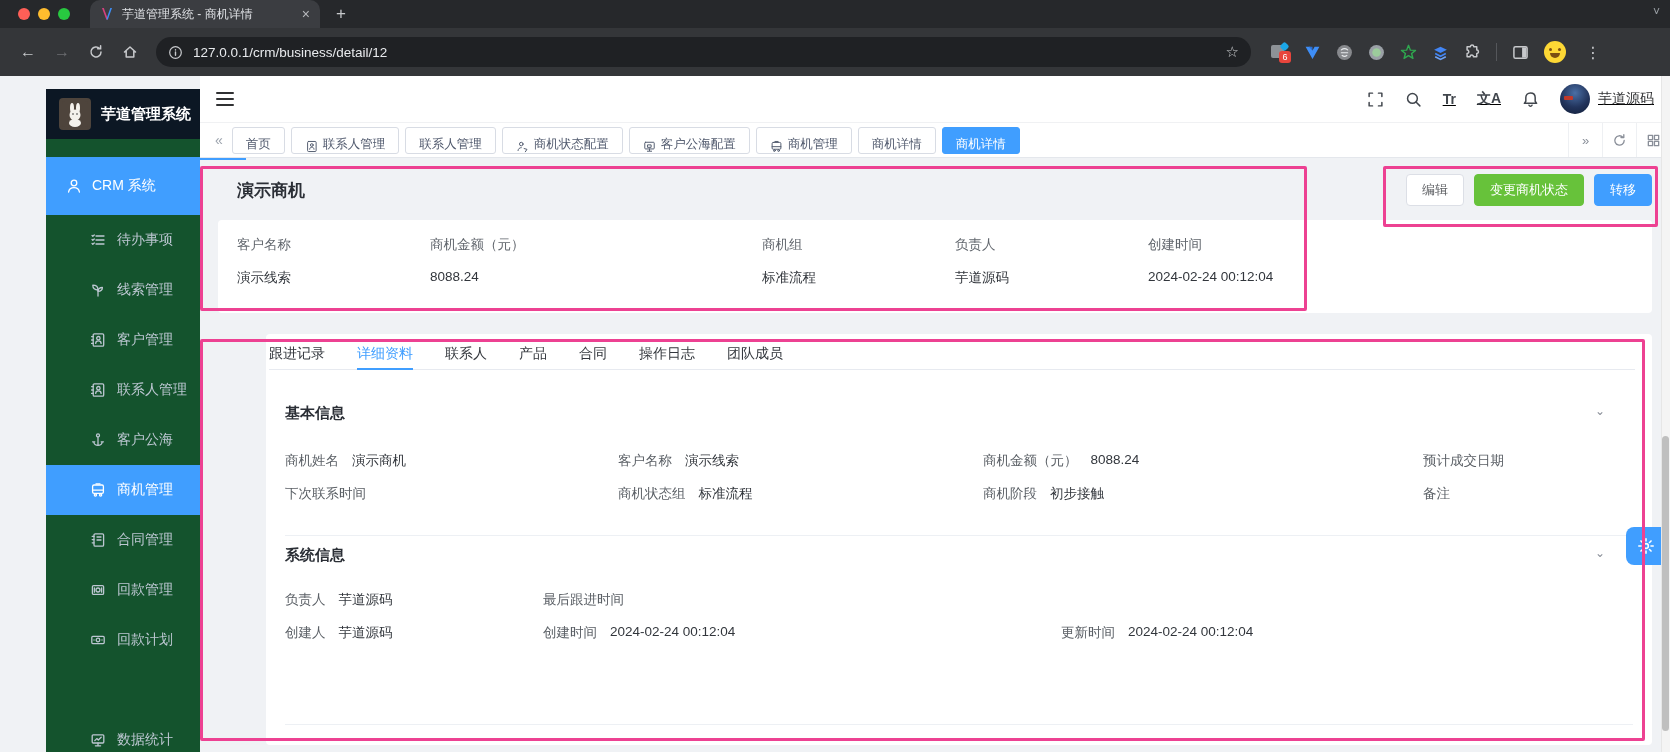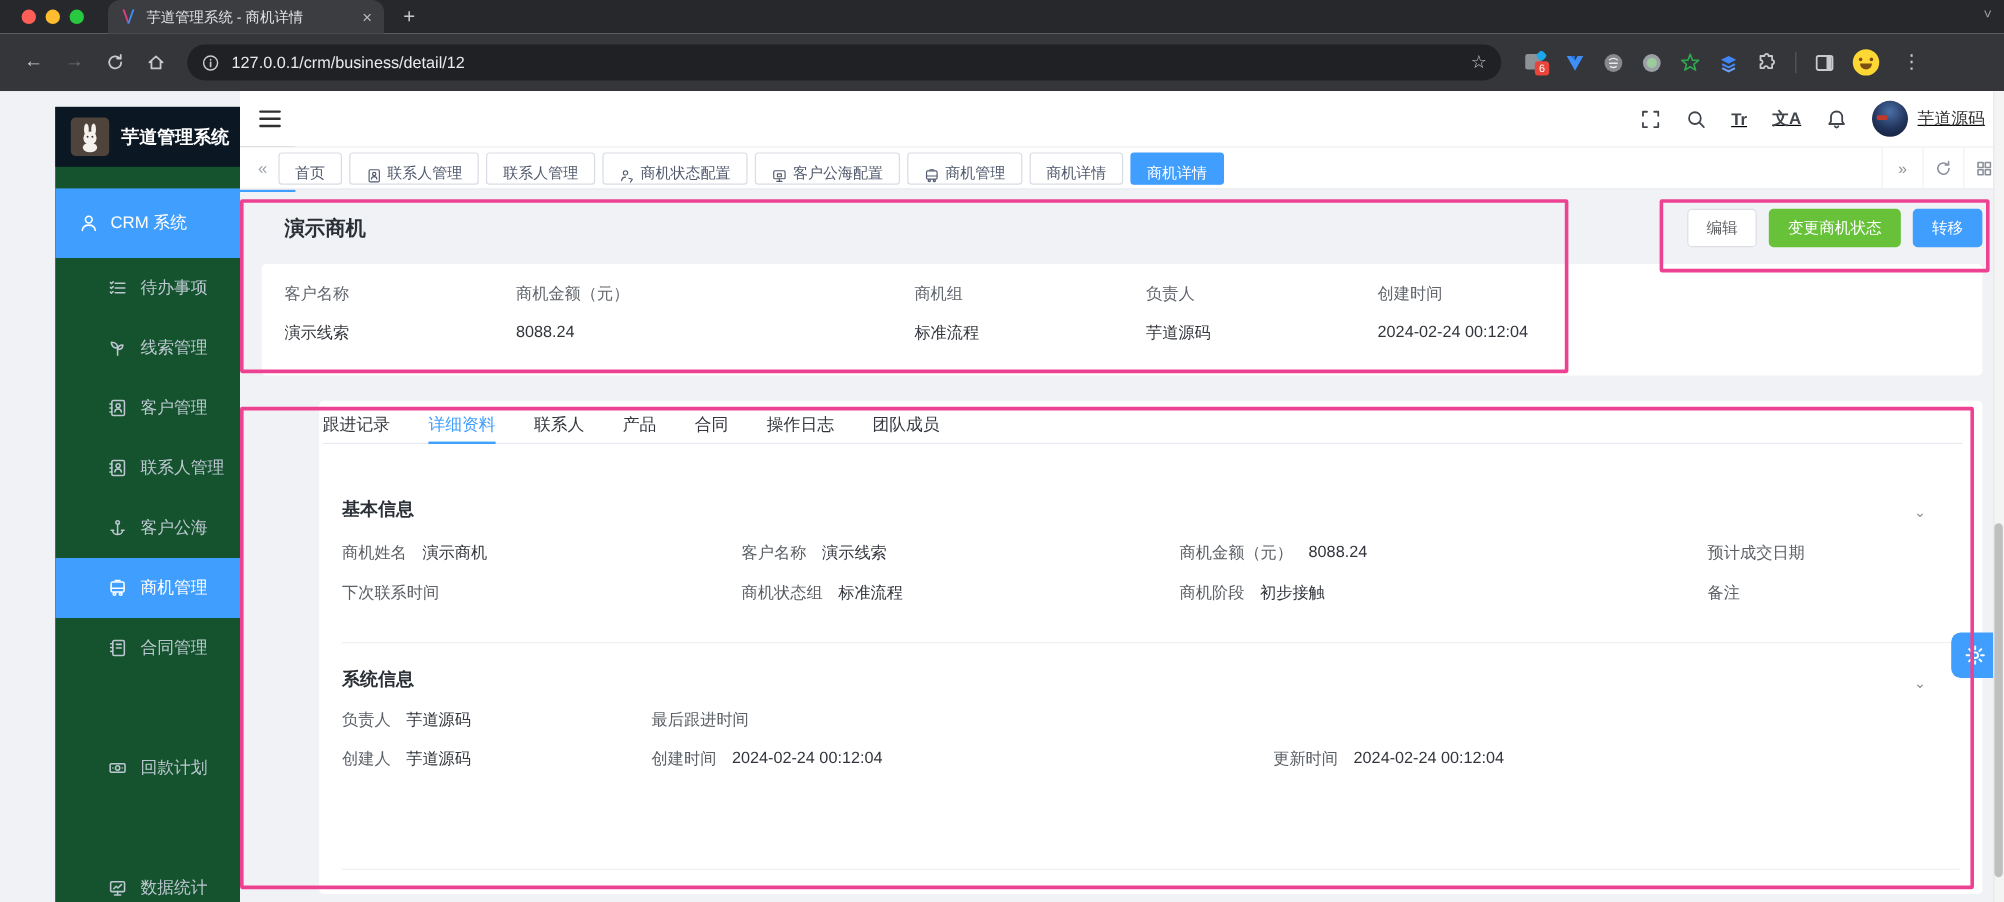--- a/index.html
+++ b/index.html
@@ -88,21 +88,21 @@
   .summary-card { background:#fff; border-radius:4px; height:93px; padding:16px 19px; display:grid; grid-template-columns:193px 332px 193px 193px 1fr; }
   .scol { display:flex; flex-direction:column; gap:15px; }
   .slabel { font-size:13.5px; color:#61666d; }
   .svalue { font-size:13.5px; color:#32363c; }
 
   .detail-card { background:#fff; border-radius:4px; margin-top:21px; height:411px; padding:0 19px; position:relative;margin-left:48px; }
   .card-tabs { display:flex; gap:32px; margin:0 0 0 -16px; padding-top:4px; height:36px; align-items:center; border-bottom:1px solid #e7eaf0; margin-right:-2px; }
   .ctab { font-size:14px; color:#33373d; position:relative; height:100%; display:flex; align-items:center; }
   .ctab.active { color:#409eff; }
   .ctab.active:after { content:""; position:absolute; left:0; right:0; bottom:-1px; height:2px; background:#409eff; }
-  .sect-head { margin-top:34px; height:30px; display:flex; align-items:flex-end; }
+  .sect-head { margin-top:34px; height:30px; display:flex; align-items:flex-start; }
   .sect-title { font-size:15px; font-weight:bold; color:#2b2f36; }
   .sect-chev { margin-left:auto; margin-right:28px; color:#8a8f99; font-size:12px; }
   .fgrid { display:grid; height:22px; align-items:center; }
   .g4 { grid-template-columns:333px 365px 440px 1fr; }
   .g3 { grid-template-columns:258px 518px 1fr; }
   .r1 { margin-top:16px;text-align:center; } .r2 { margin-top:11px; }
   .sdiv { margin-top:30px; border-top:1px solid #edf0f4; }
   .sect2 { margin-top:10px; }
   .field { display:flex; gap:13px; font-size:13.5px; white-space:nowrap; }
   .flabel { color:#5b6066; }
@@ -273,20 +273,28 @@
         </svg>
       <span>商机管理</span>
     </div>
     <div class="menu-item" style="top:426px">
       <svg class="mi" viewBox="0 0 16 16">
           <rect x="4" y="1.8" width="9.6" height="12.4" rx="1.2"></rect>
           <path d="M2.2 4.4h1.8 M2.2 7.6h1.8 M2.2 10.8h1.8 M7 5h4 M7 8h4"></path>
         </svg>
       <span>合同管理</span>
     </div>
+    <div class="menu-item" style="top:476px">
+      <svg class="mi" viewBox="0 0 16 16">
+          <rect x="2.4" y="3.6" width="11.2" height="8.8" rx="1.2"></rect>
+          <circle cx="8" cy="8" r="2"></circle>
+          <path d="M4.4 5.8v4.4 M11.6 5.8v4.4"></path>
+        </svg>
+      <span>回款管理</span>
+    </div>
     <div class="menu-item" style="top:526px">
       <svg class="mi" viewBox="0 0 16 16">
           <rect x="1.8" y="4.4" width="12.4" height="7.2" rx="1"></rect>
           <circle cx="8" cy="8" r="1.8"></circle>
           <path d="M4 8h.01 M12 8h.01"></path>
         </svg>
       <span>回款计划</span>
     </div>
     <div class="menu-item" style="top:626px">
       <svg class="mi" viewBox="0 0 16 16">

